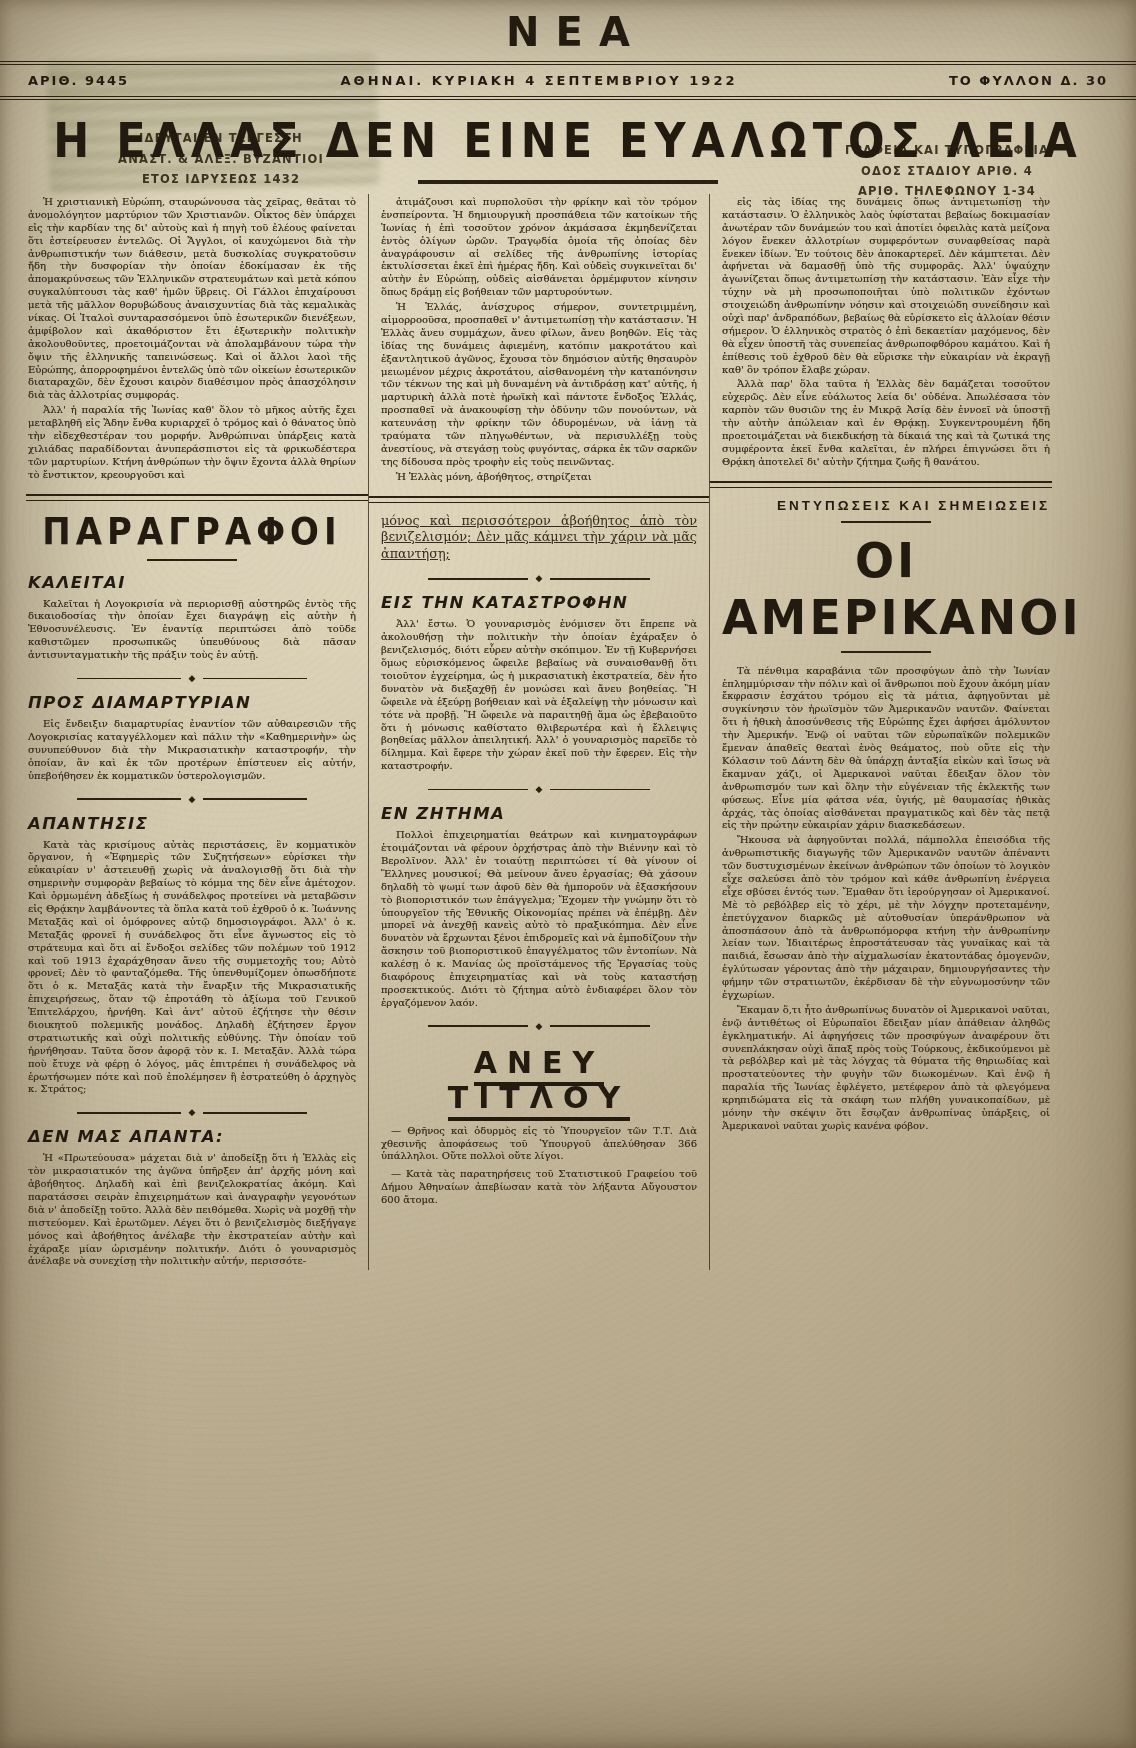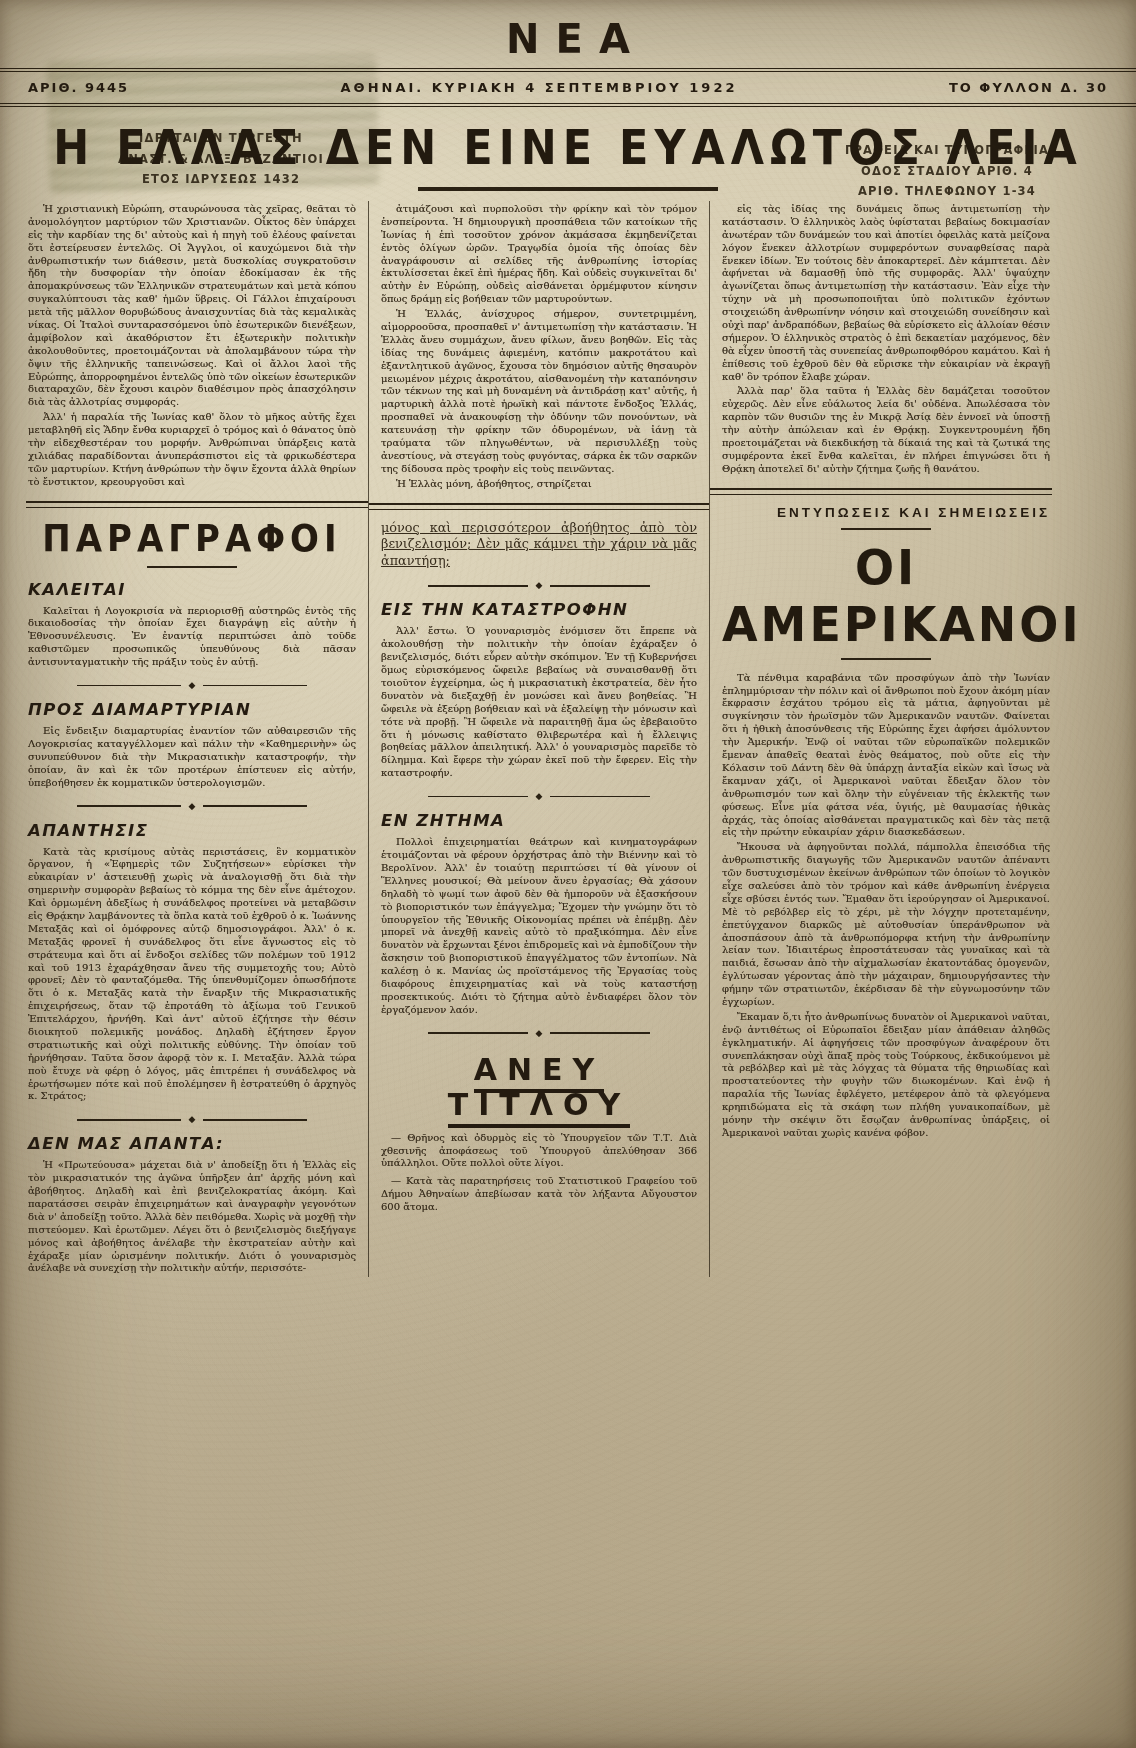--- a/index.html
+++ b/index.html
@@ -22,21 +22,21 @@
   }
   .ghost{
     position:absolute;left:48px;top:58px;width:330px;height:130px;
     background:
       repeating-linear-gradient(0deg, rgba(70,72,30,.35) 0 7px, rgba(0,0,0,0) 7px 16px),
       linear-gradient(90deg, rgba(80,85,35,.25), rgba(60,55,25,.15));
     filter:blur(3px);opacity:.5;transform:rotate(-1.5deg);border-radius:6px;
   }
   
   .overtitle{
-    text-align:center;padding-top:16px;
+    text-align:center;padding-top:9px;
     font-family:"DejaVu Sans",sans-serif;font-weight:bold;font-size:40px;
     letter-spacing:16px;color:#241b10;text-indent:16px;
   }
   .mast-title{
     text-align:center;margin-top:-4px;line-height:1.05;
     font-family:"DejaVu Serif",serif;font-weight:bold;font-size:112px;
     letter-spacing:14px;text-indent:14px;
     color:#d3c9ad;
     -webkit-text-stroke:4px #241b10;
     text-shadow:-6px 6px 0 #241b10,-3px 3px 0 #241b10,-8px 8px 6px rgba(36,27,16,.35);

